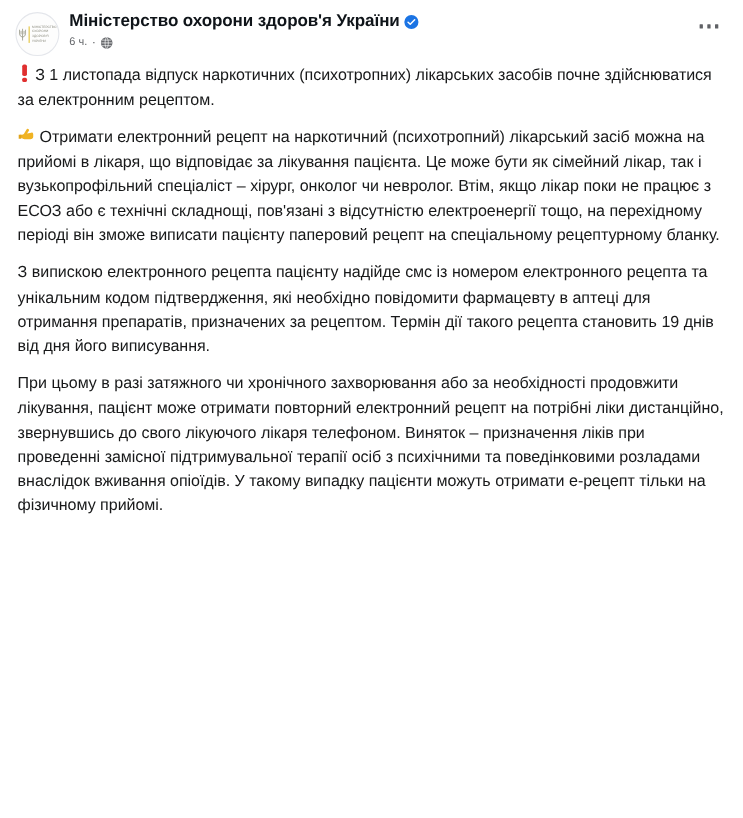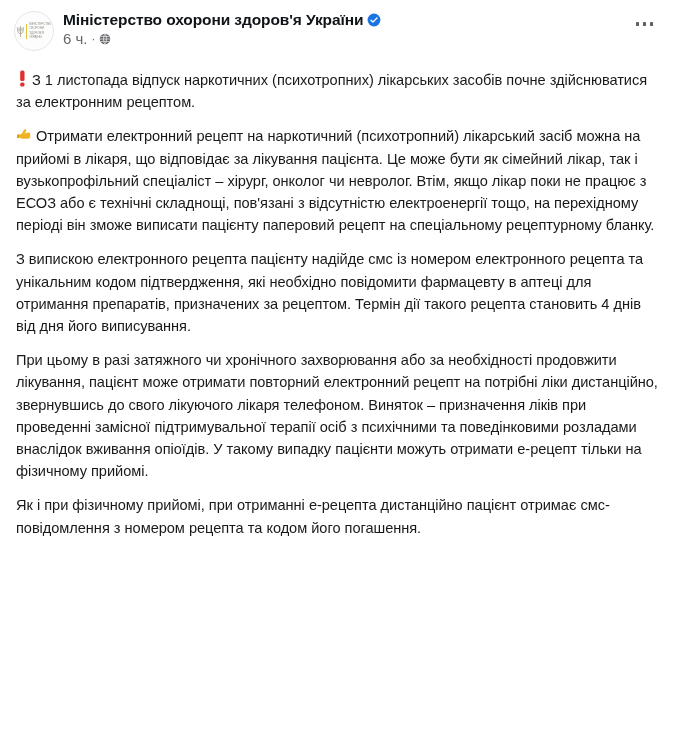--- a/index.html
+++ b/index.html
@@ -108,21 +108,21 @@
   }
 
   .meta-row {
     display: flex;
     align-items: center;
     gap: 4px;
     margin-top: 3px;
     line-height: 14px;
   }
   .timestamp {
-    font-size: 15px;
+    font-size: 10px;
     color: #65676b;
     line-height: 14px;
   }
   .meta-dot {
     font-size: 11.5px;
     color: #65676b;
     line-height: 14px;
   }
   .globe-icon {
     width: 12px;
@@ -150,21 +150,21 @@
   }
 
   
   .post-body {
     padding: 6px 14px 0 16px;
   }
   .para {
     font-size: 14.6px;
     line-height: 22.2px;
     color: #18191a;
-    margin: 11px 0 12px 0;
+    margin: 0 0 12px 0;
     max-width: 645px;
     letter-spacing: -0.05px;
     word-spacing: 0.1px;
   }
   .para:last-child { margin-bottom: 0; }
 
   .emoji {
     display: inline-block;
     vertical-align: -2px;
     margin-right: 3px;
@@ -235,25 +235,22 @@
       <span class="emoji">
         <svg width="17" height="16" viewBox="0 0 17 16">
           <path d="M2.2 7.4 C1.2 7.4 0.9 8.3 1.6 8.9 L3.6 10.4 C4.6 11.2 6 11.7 7.4 11.7 L11.6 11.7 C13.1 11.7 14.2 10.7 14.2 9.4 L14.2 7.0 C14.2 6.0 13.4 5.4 12.5 5.6 L8.6 6.3 L10.1 4.2 C10.7 3.4 10.4 2.4 9.5 2.2 C8.9 2.05 8.3 2.3 8.0 2.85 L6.2 6.0 C5.8 6.9 5.0 7.4 4.1 7.4 Z" fill="#f0b323"></path>
           <path d="M1.0 7.6 L3.4 7.6 L3.4 11.1 L1.0 11.1 Z" fill="#e0a41c" rx="0.6"></path>
         </svg>
       </span><span>Отримати електронний рецепт на наркотичний (психотропний) лікарський засіб можна на прийомі в лікаря, що відповідає за лікування пацієнта. Це може бути як сімейний лікар, так і вузькопрофільний спеціаліст – хірург, онколог чи невролог. Втім, якщо лікар поки не працює з ЕСОЗ або є технічні складнощі, пов'язані з відсутністю електроенергії тощо, на перехідному періоді він зможе виписати пацієнту паперовий рецепт на спеціальному рецептурному бланку.</span>
     </p>
 
 
     <p class="para">
-      <span>З випискою електронного рецепта пацієнту надійде смс із номером електронного рецепта та унікальним кодом підтвердження, які необхідно повідомити фармацевту в аптеці для отримання препаратів, призначених за рецептом. Термін дії такого рецепта становить 4 днів від дня його виписування.</span>
+      <span>З випискою електронного рецепта пацієнту надійде смс із номером електронного рецепта та унікальним кодом підтвердження, які необхідно повідомити фармацевту в аптеці для отримання препаратів, призначених за рецептом. Термін дії такого рецепта становить 19 днів від дня його виписування.</span>
     </p>
 
     <p class="para">
       <span>При цьому в разі затяжного чи хронічного захворювання або за необхідності продовжити лікування, пацієнт може отримати повторний електронний рецепт на потрібні ліки дистанційно, звернувшись до свого лікуючого лікаря телефоном. Виняток – призначення ліків при проведенні замісної підтримувальної терапії осіб з психічними та поведінковими розладами внаслідок вживання опіоїдів. У такому випадку пацієнти можуть отримати е-рецепт тільки на фізичному прийомі.</span>
     </p>
 
-    <p class="para">
-      <span>Як і при фізичному прийомі, при отриманні е-рецепта дистанційно пацієнт отримає смс-повідомлення з номером рецепта та кодом його погашення.</span>
-    </p>
 
   </div>
 </div>
 
 </body></html>

